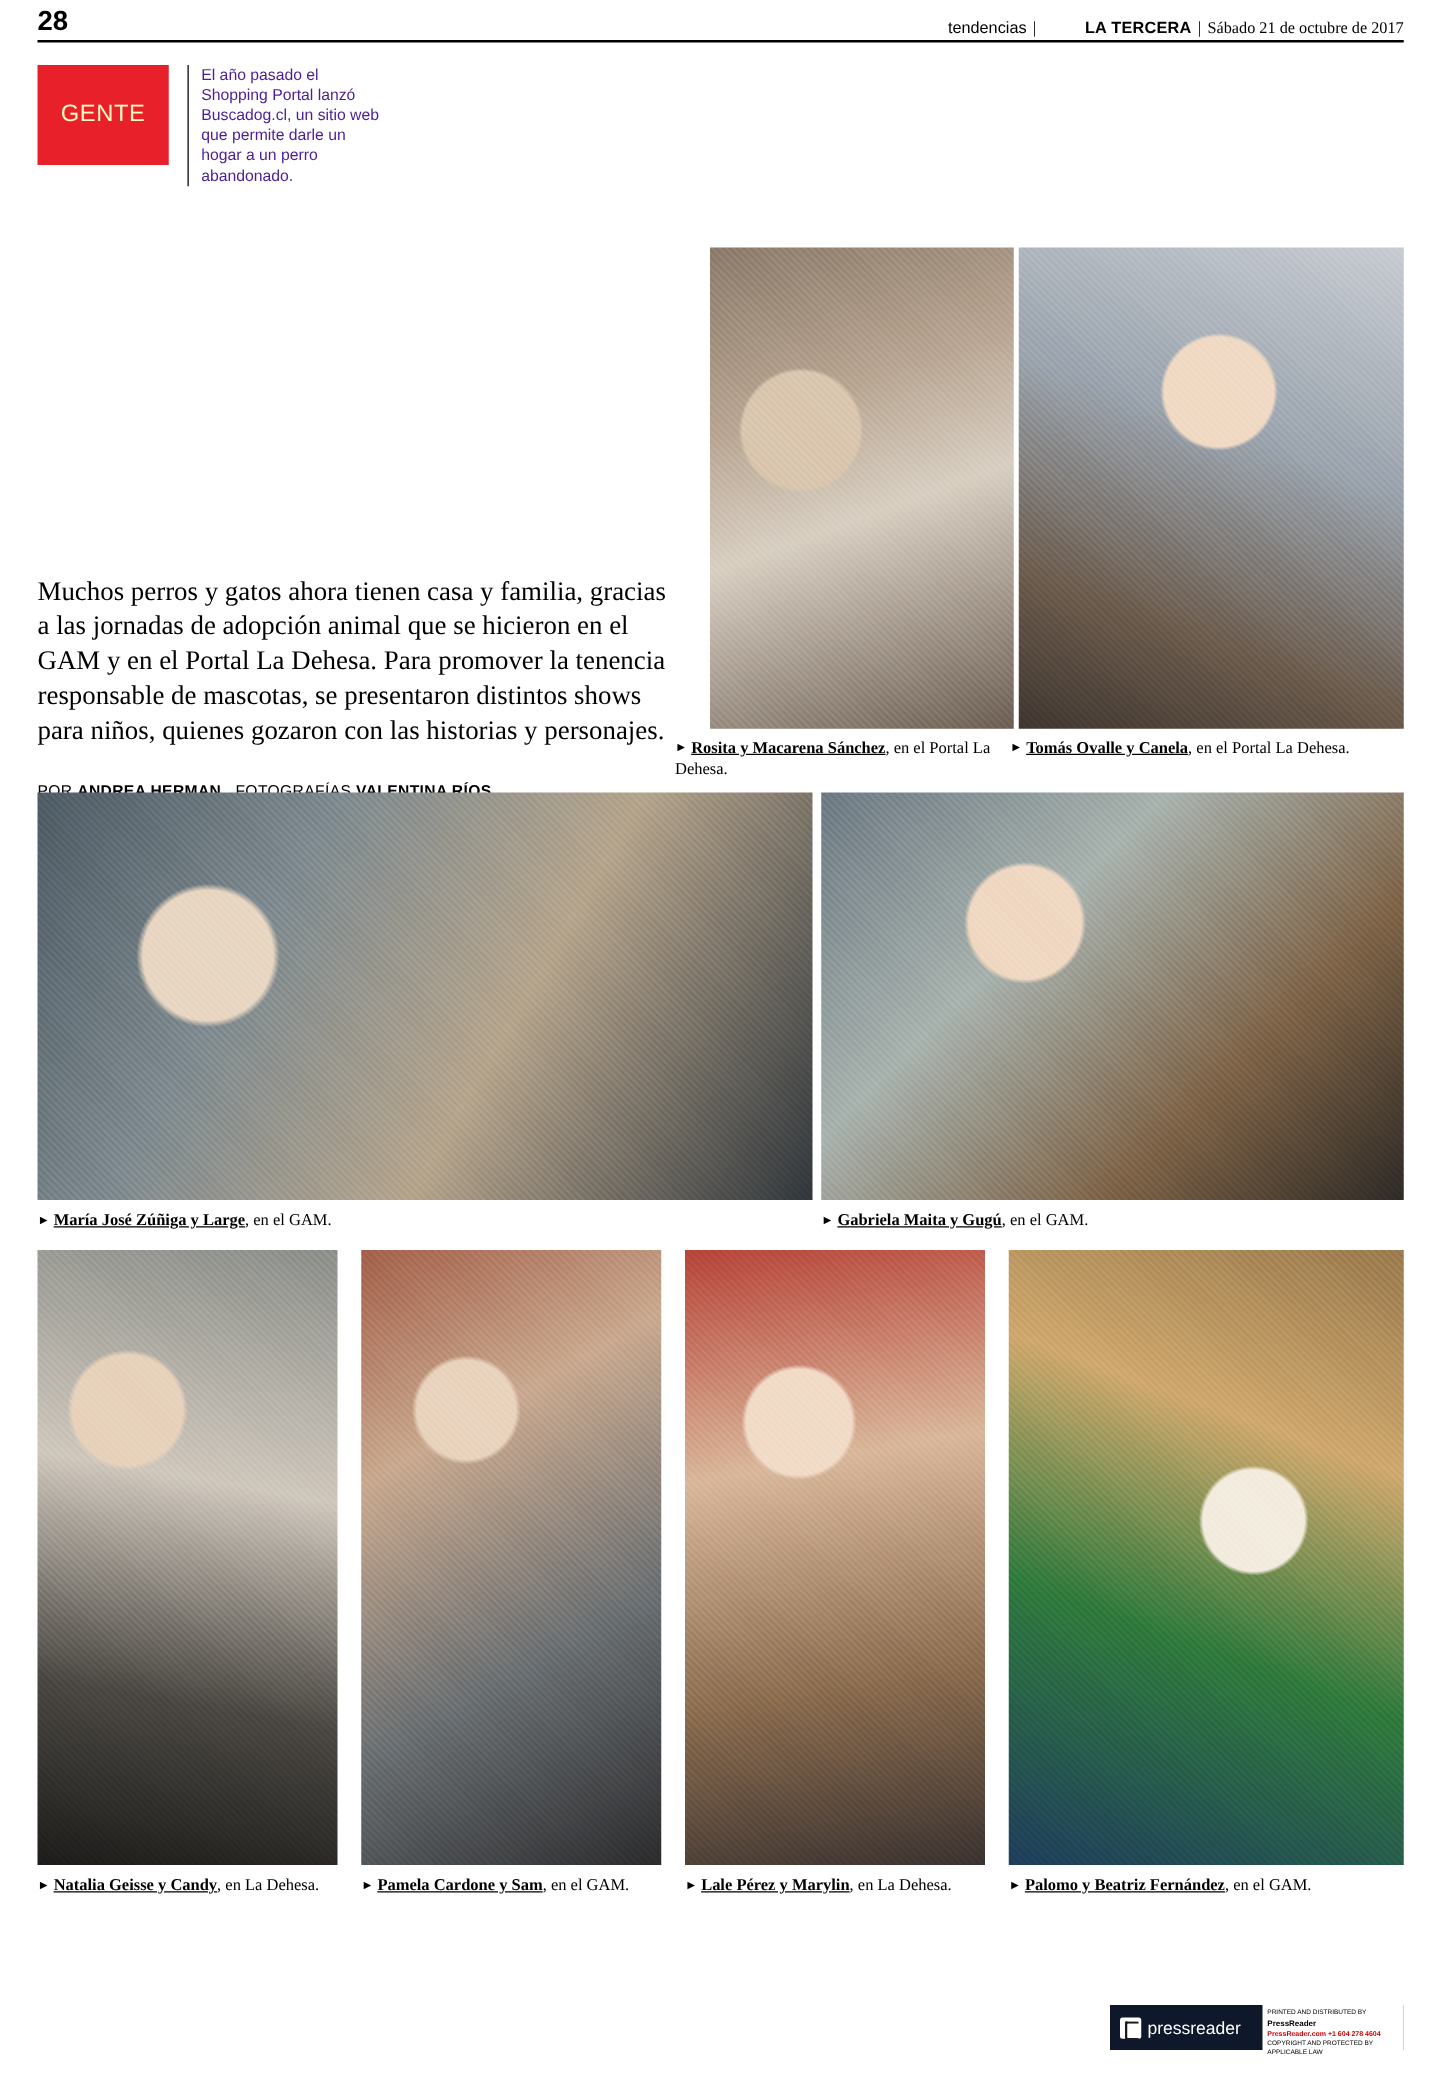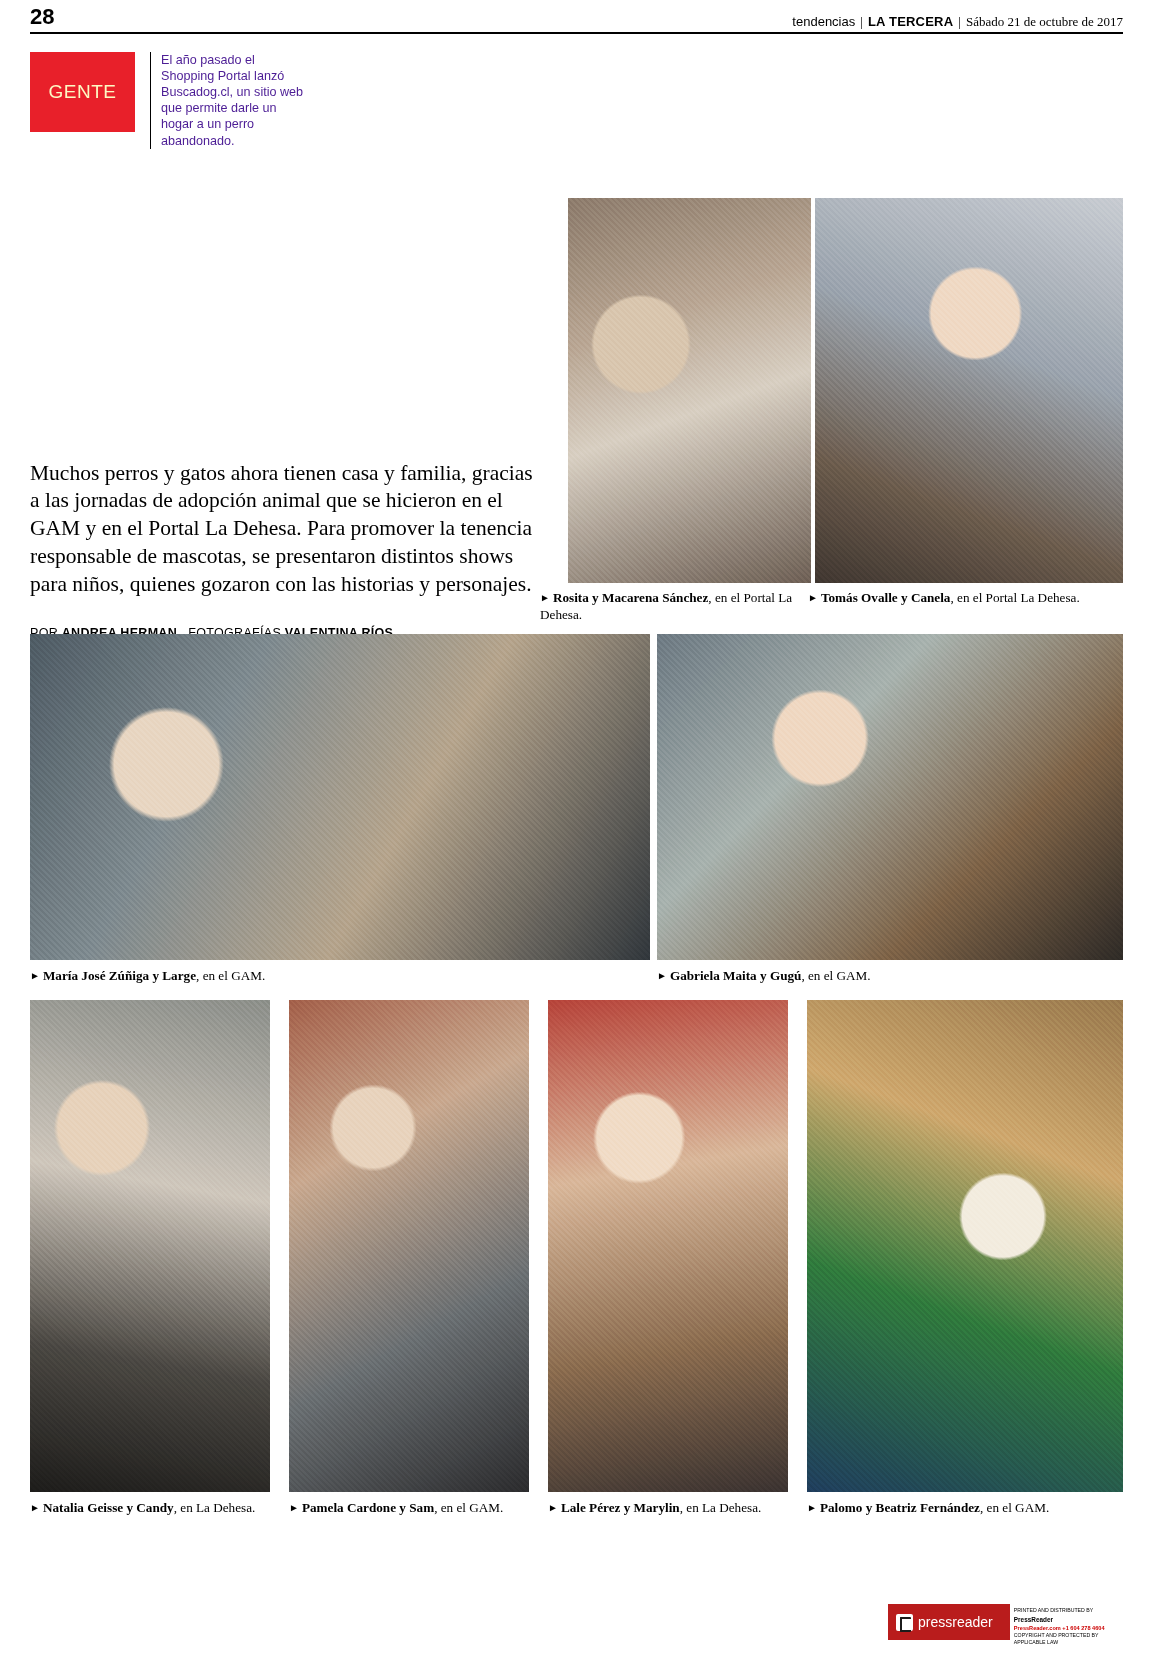--- a/index.html
+++ b/index.html
@@ -24,21 +24,21 @@
     font-family:"Liberation Sans", sans-serif;
     font-weight:bold; font-size:22px; line-height:1;
   }
   .masthead-right {
     font-family:"Liberation Serif", serif;
     font-size:13.5px; line-height:1;
     display:flex; align-items:baseline; gap:5px;
   }
   .mh-sec { font-family:"Liberation Sans", sans-serif; font-size:13px; }
   .mh-sep { color:#000; }
-  .mh-brand { font-family:"Liberation Sans", sans-serif; font-weight:bold; font-size:13px; letter-spacing:.2px;}
+  .mh-brand { font-family:"Liberation Sans", sans-serif; font-weight:bold; font-size:13px; letter-spacing:.2px;margin-left:34px;}
   .mh-date { font-size:13px; }
 
   
   .flag {
     position:absolute; left:30px; top:52px;
     width:105px; height:80px;
     background:#e8202a;
     display:flex; align-items:center; justify-content:center;
   }
   .flag span {
@@ -85,26 +85,26 @@
 
   .cap {
     position:absolute;
     font-family:"Liberation Serif", serif;
     font-size:13.2px; line-height:1.25;
   }
   .cap .tri {
     font-family:"Liberation Sans", sans-serif;
     font-size:10px; margin-right:3px; position:relative; top:-1px;
   }
-  .cap b { font-weight:bold; }
+  .cap b { font-weight:bold;text-decoration:underline; }
 
   
   .footer-bar {
     position:absolute; left:888px; top:1604px; width:235px; height:36px;
-    background:#b91c1c; display:flex; align-items:center;
+    background:#0f172a; display:flex; align-items:center;
   }
   .pr-logo {
     display:flex; align-items:center; gap:5px;
     padding-left:8px; width:118px;
   }
   .pr-mark {
     width:17px; height:17px; background:#fff; border-radius:2px;
     position:relative;
   }
   .pr-mark:after{

